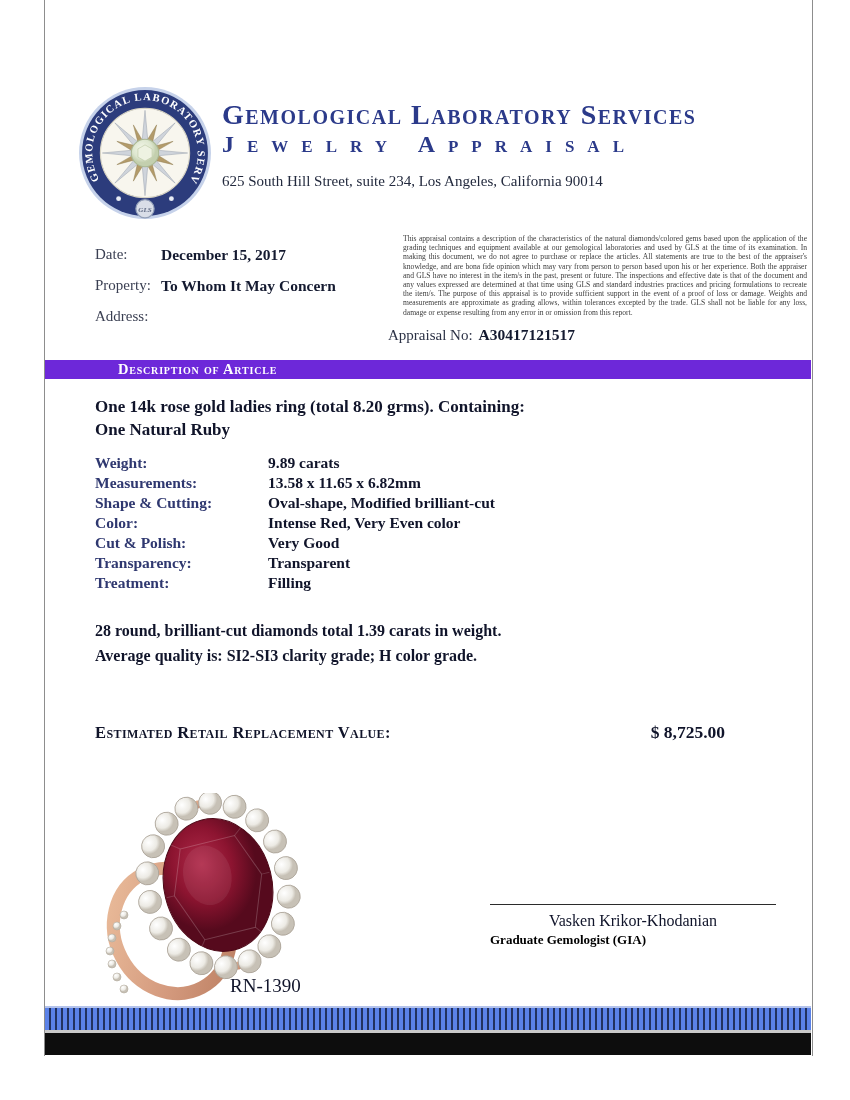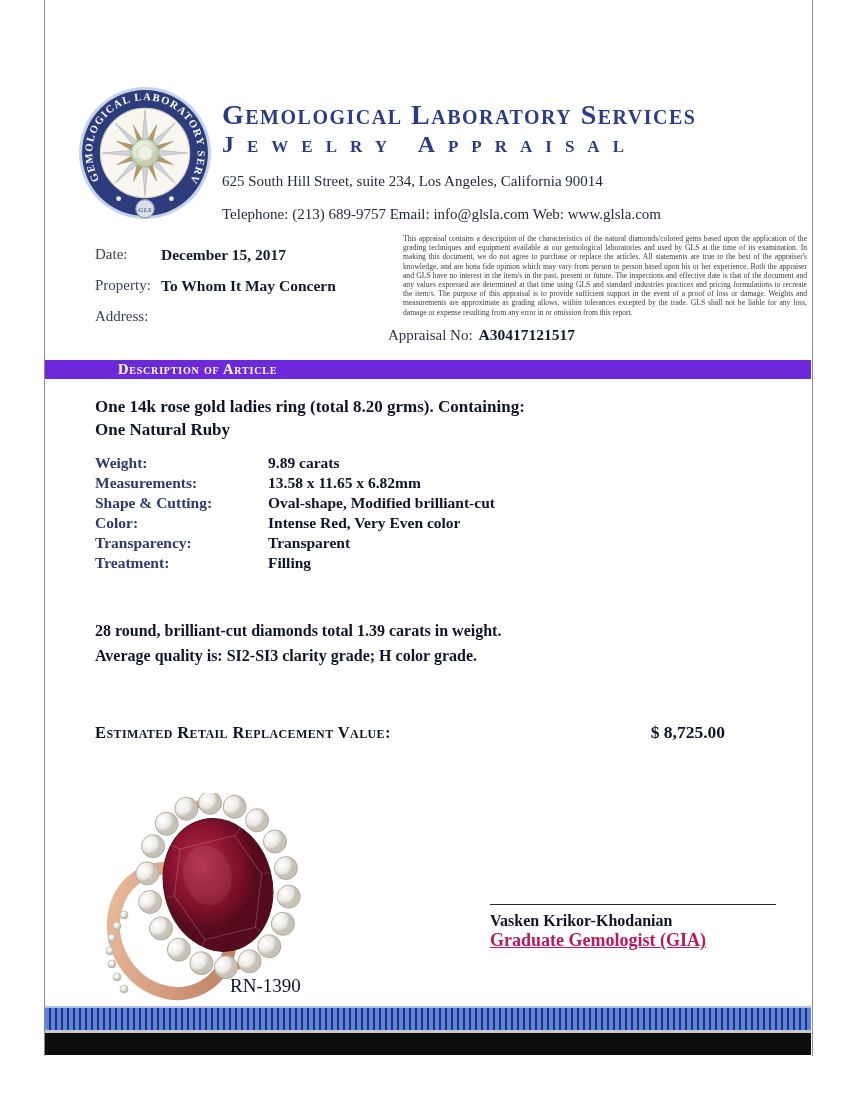--- a/index.html
+++ b/index.html
@@ -39,22 +39,22 @@
   .dnote{position:absolute;left:95px;top:618px;width:620px;font-weight:700;
          font-size:16px;color:#10142a;line-height:25px;}
   .value-row{position:absolute;left:95px;top:722px;width:630px;display:flex;
              justify-content:space-between;align-items:baseline;}
   .value-label{font-variant:small-caps;font-weight:700;font-size:16.5px;color:#10142a;letter-spacing:0.4px;}
   .value-amount{font-weight:700;font-size:17.5px;color:#10142a;}
   
   .ring-photo{position:absolute;left:60px;top:793px;width:280px;height:215px;}
   .item-ref{position:absolute;left:230px;top:975px;font-weight:400;font-size:19px;color:#10142a;}
   .sig{position:absolute;left:490px;top:904px;width:286px;border-top:1.5px solid #2b2b2b;padding-top:6px;}
-  .sig-name{font-weight:700;font-size:16px;color:#10142a;line-height:20px;}
-  .sig-title{font-weight:700;font-size:18px;color:#be185d;line-height:18px;text-decoration:underline;}
+  .sig-name{font-weight:400;font-size:16px;color:#10142a;line-height:20px;text-align:center;}
+  .sig-title{font-weight:700;font-size:13px;color:#000000;line-height:18px;}
   .ribbon{position:absolute;left:45px;top:1006px;width:766px;height:24px;
           background:repeating-linear-gradient(90deg,#5b82e8 0px,#5b82e8 4px,#22325f 4px,#22325f 6px);
           border-top:2px solid #b4c3ec;box-sizing:border-box;}
   .ribbon-under{position:absolute;left:45px;top:1030px;width:766px;height:3px;background:#c9c9c9;}
   .black-bar{position:absolute;left:45px;top:1033px;width:766px;height:22px;background:#0d0d0d;}
 </style>
 </head>
 <body>
 
 <div class="page">
@@ -102,21 +102,20 @@
       <polygon points="0,-8 7,-4 7,4 0,8 -7,4 -7,-4" fill="#eef2e2" stroke="#c2cdac" stroke-width="0.7"></polygon>
     </g>
     <circle cx="66" cy="121" r="9" fill="#d9dee8" stroke="#93a0b8" stroke-width="1.2"></circle>
     <text x="66" y="124" text-anchor="middle" font-family="Liberation Serif, serif" font-style="italic" font-size="7" font-weight="700" fill="#5b6680">GLS</text>
   </svg>
 
   <div class="head-text">
     <div class="company">Gemological Laboratory Services</div>
     <div class="doctype">Jewelry Appraisal</div>
     <div class="addr">625 South Hill Street, suite 234, Los Angeles, California 90014</div>
-    <div class="addr">Telephone: (213) 689-9757  Email: info@glsla.com  Web: www.glsla.com</div>
   </div>
 
   <div class="info-left">
     <div class="info-row">
       <span class="info-label">Date:</span>
       <span class="info-value">December 15, 2017</span>
     </div>
     <div class="info-row">
       <span class="info-label">Property:</span>
       <span class="info-value">To Whom It May Concern</span>
@@ -151,20 +150,24 @@
       <span class="attr-label">Measurements:</span>
       <span class="attr-value">13.58 x 11.65 x 6.82mm</span>
     </div>
     <div class="attr-row">
       <span class="attr-label">Shape &amp; Cutting:</span>
       <span class="attr-value">Oval-shape, Modified brilliant-cut</span>
     </div>
     <div class="attr-row">
       <span class="attr-label">Color:</span>
       <span class="attr-value">Intense Red, Very Even color</span>
+    </div>
+    <div class="attr-row">
+      <span class="attr-label">Cut &amp; Polish:</span>
+      <span class="attr-value">Very Good</span>
     </div>
     <div class="attr-row">
       <span class="attr-label">Transparency:</span>
       <span class="attr-value">Transparent</span>
     </div>
     <div class="attr-row">
       <span class="attr-label">Treatment:</span>
       <span class="attr-value">Filling</span>
     </div>
   </div>

